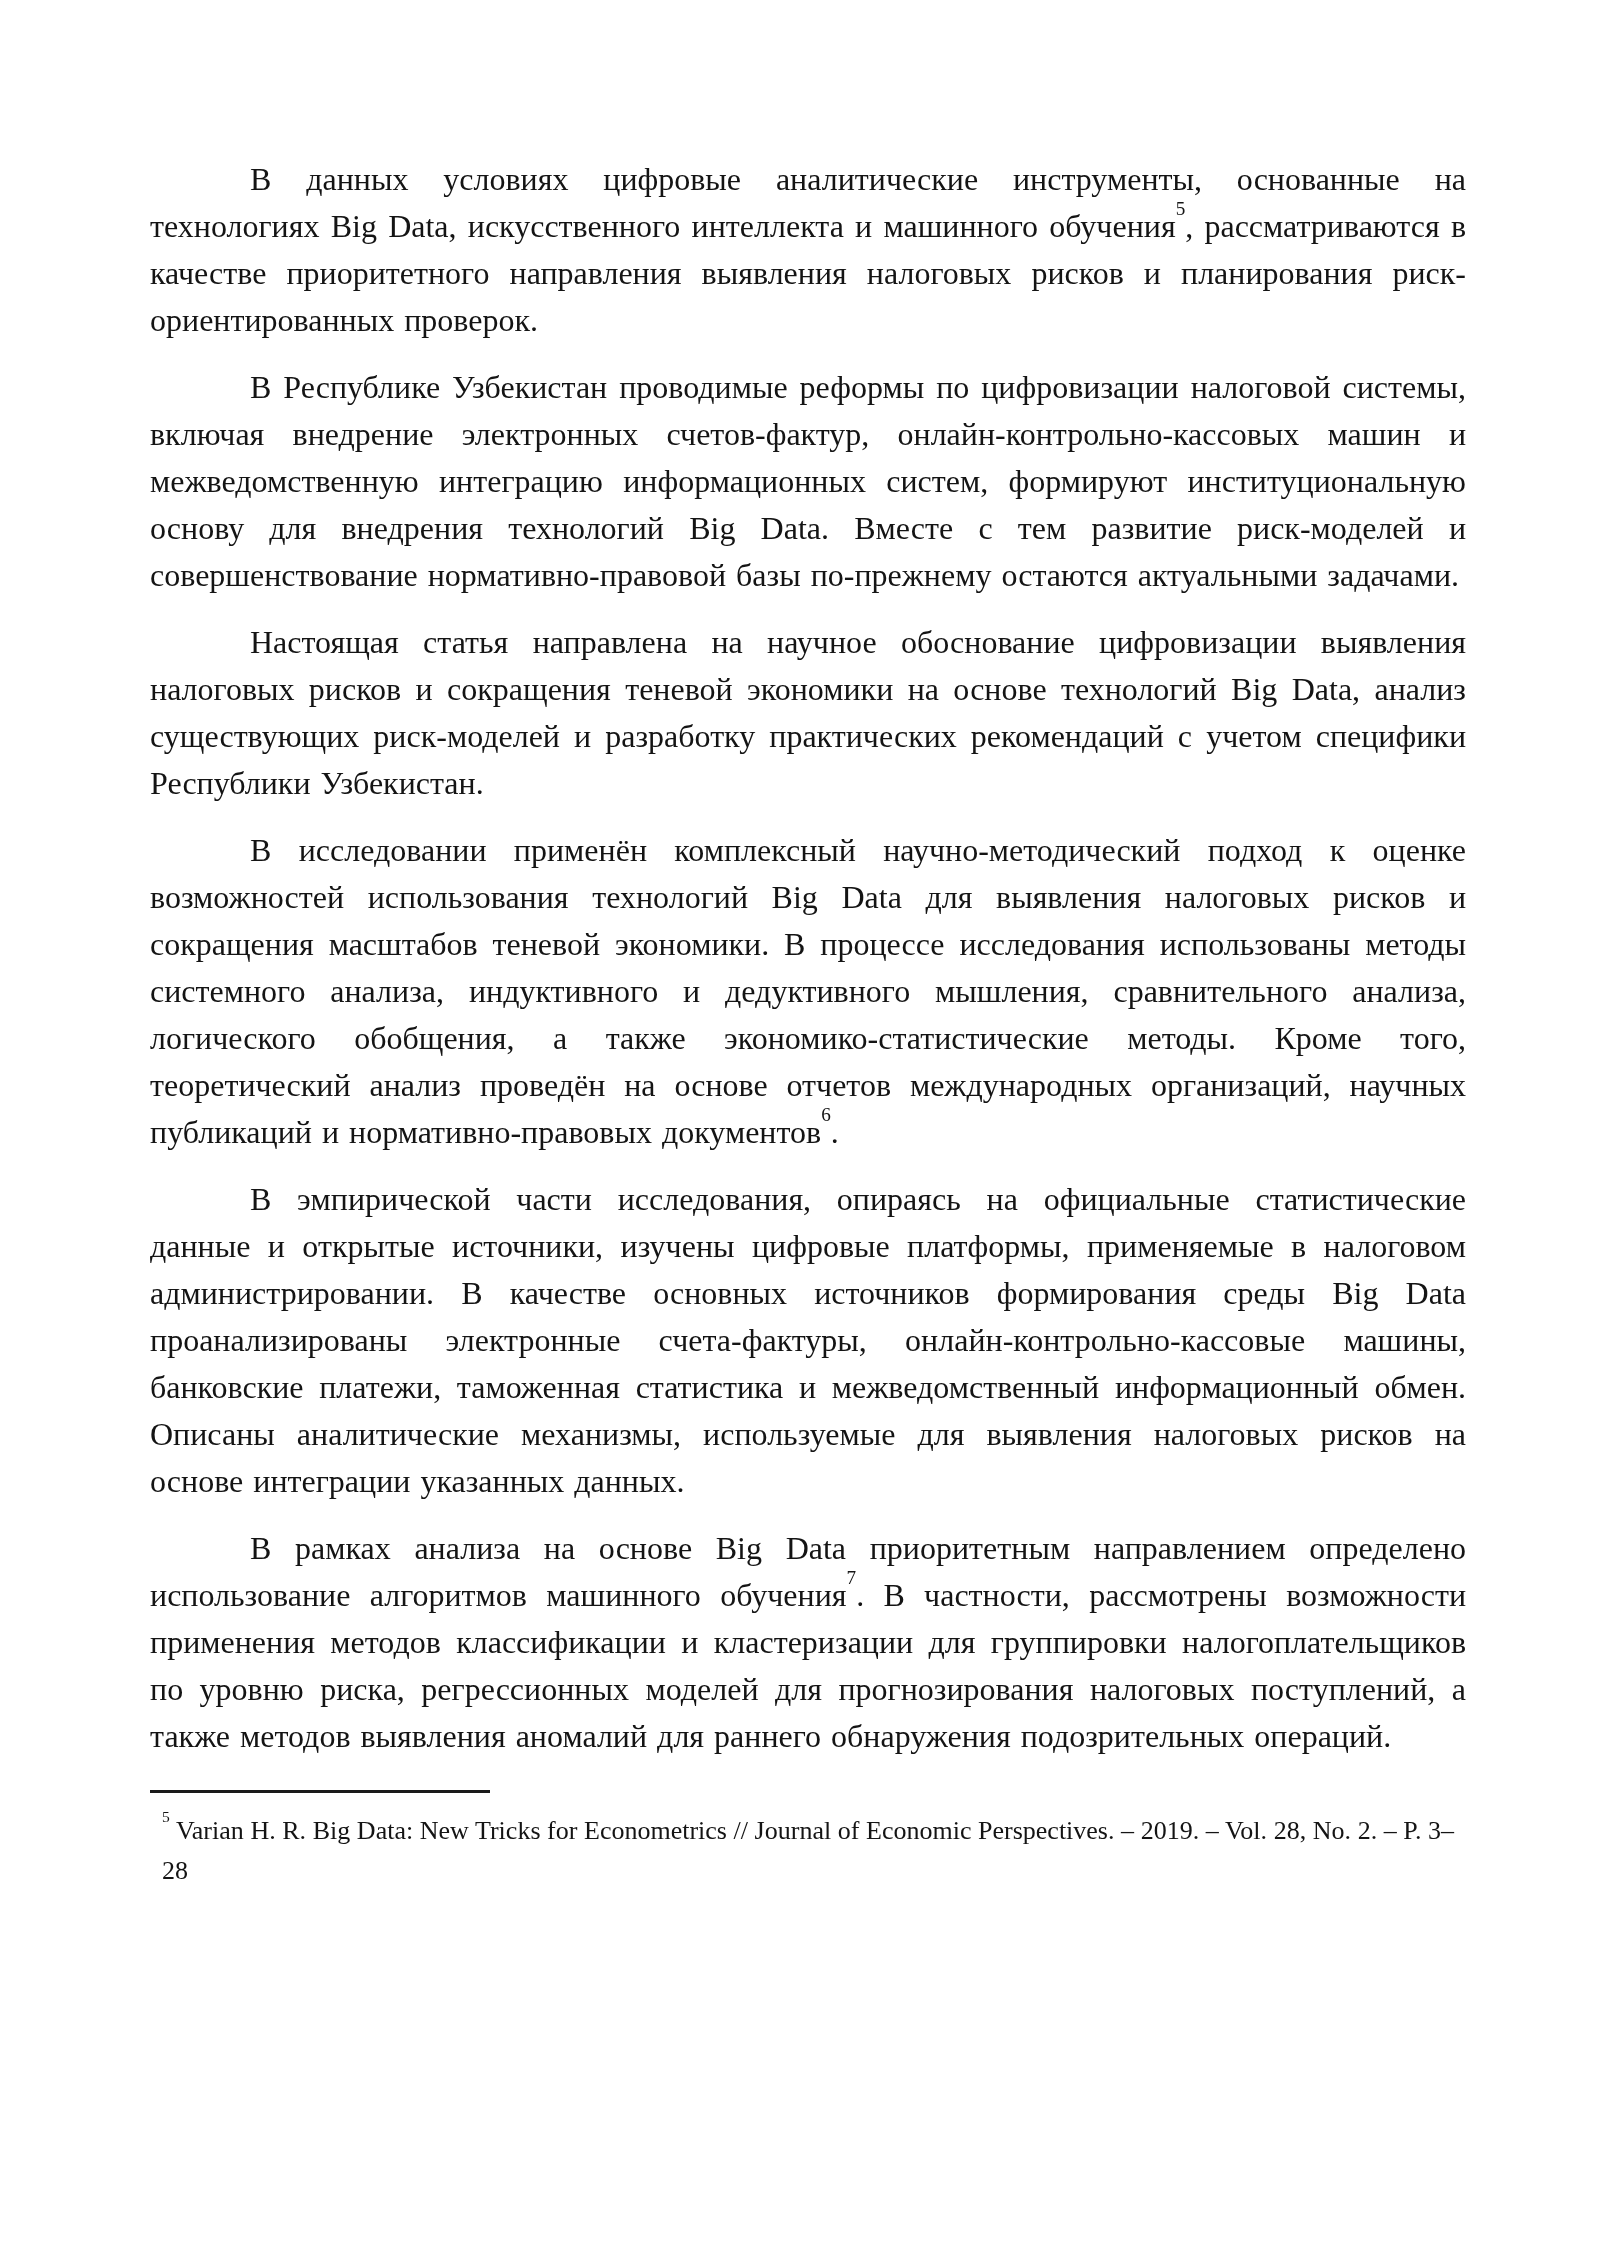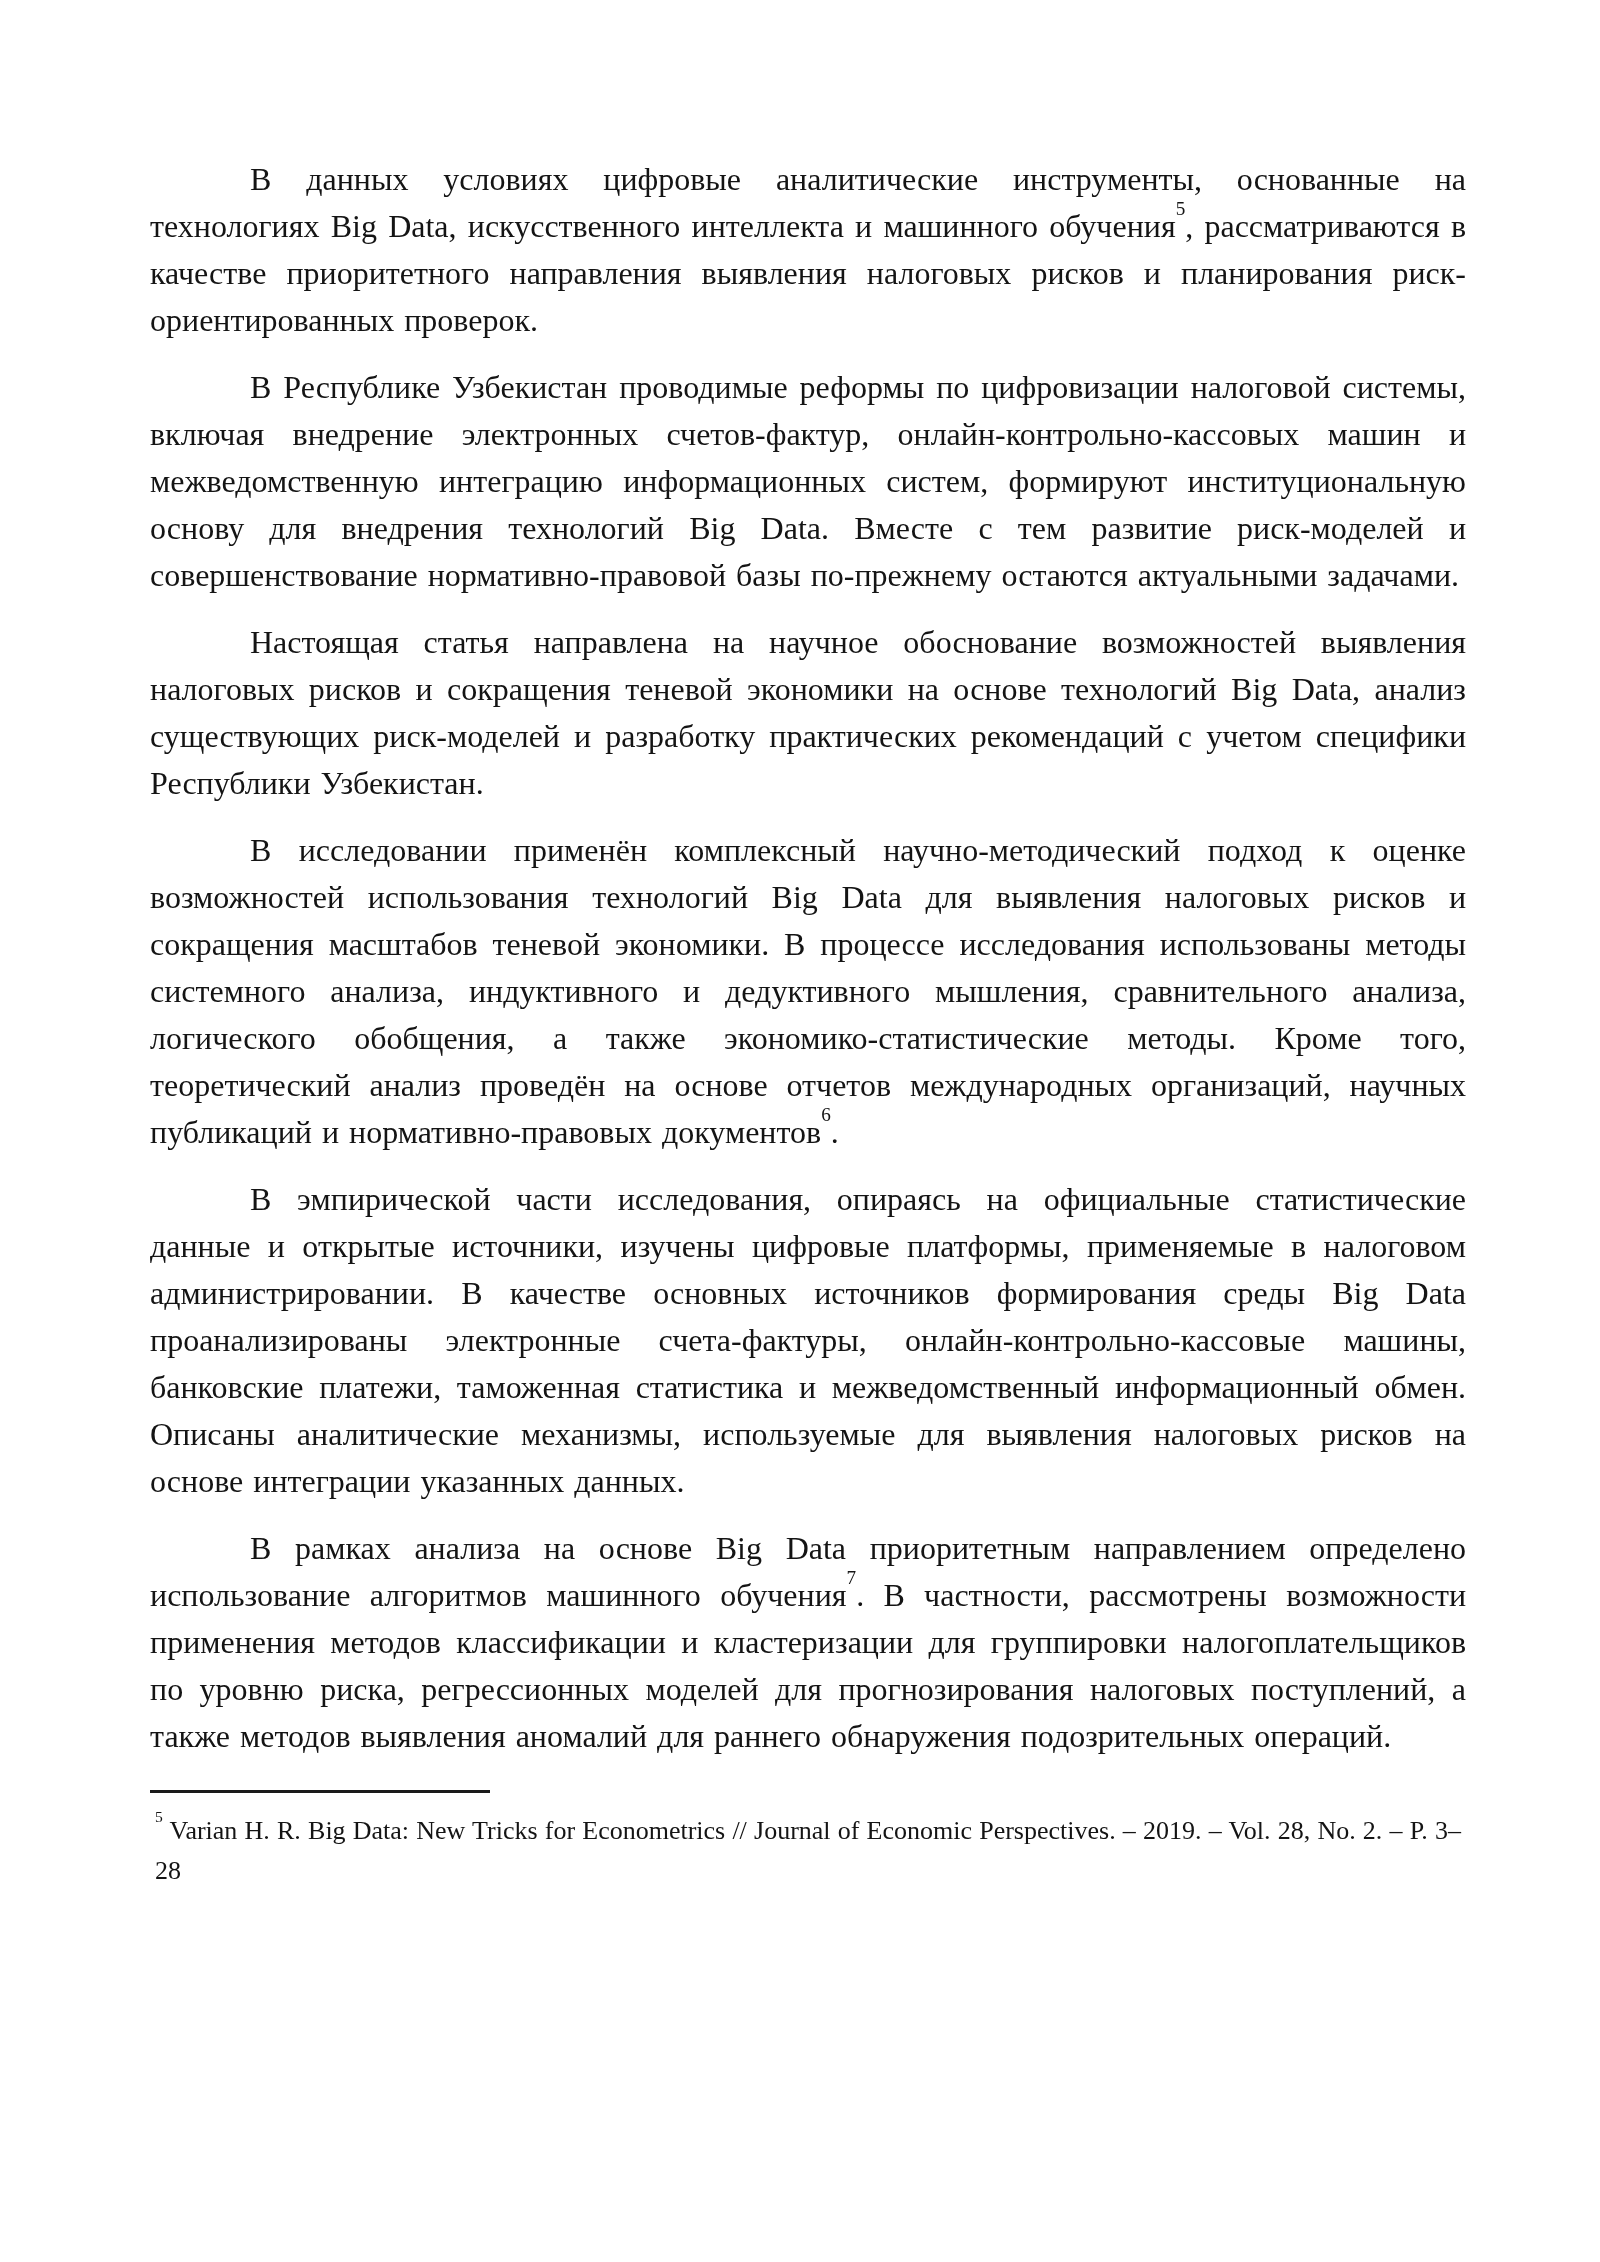--- a/index.html
+++ b/index.html
@@ -45,37 +45,37 @@
     font-size: 26px;
     line-height: 40px;
   }
   .footnote-separator {
     width: 340px;
     height: 0;
     border-top: 3px solid #1a1a1a;
     margin: 0 0 18px 0;
   }
   .footnote-item {
-    margin: 5px;
+    margin: 12px;
     text-align: justify;
   }
   .footnote-item sup.fnref {
     top: -0.45em;
   }
 </style>
 </head>
 <body>
 
 <div class="page">
 
   <p class="body-para"><span>В данных условиях цифровые аналитические инструменты, основанные на технологиях Big Data, искусственного интеллекта и машинного обучения</span><sup class="fnref">5</sup><span>, рассматриваются в качестве приоритетного направления выявления налоговых рисков и планирования риск-ориентированных проверок.</span></p>
 
   <p class="body-para">В Республике Узбекистан проводимые реформы по цифровизации налоговой системы, включая внедрение электронных счетов-фактур, онлайн-контрольно-кассовых машин и межведомственную интеграцию информационных систем, формируют институциональную основу для внедрения технологий Big Data. Вместе с тем развитие риск-моделей и совершенствование нормативно-правовой базы по-прежнему остаются актуальными задачами.</p>
 
-  <p class="body-para">Настоящая статья направлена на научное обоснование возможностей выявления налоговых рисков и сокращения теневой экономики на основе технологий Big Data, анализ существующих риск-моделей и разработку практических рекомендаций с учетом специфики Республики Узбекистан.</p>
+  <p class="body-para">Настоящая статья направлена на научное обоснование цифровизации выявления налоговых рисков и сокращения теневой экономики на основе технологий Big Data, анализ существующих риск-моделей и разработку практических рекомендаций с учетом специфики Республики Узбекистан.</p>
 
 
   <p class="body-para"><span>В исследовании применён комплексный научно-методический подход к оценке возможностей использования технологий Big Data для выявления налоговых рисков и сокращения масштабов теневой экономики. В процессе исследования использованы методы системного анализа, индуктивного и дедуктивного мышления, сравнительного анализа, логического обобщения, а также экономико-статистические методы. Кроме того, теоретический анализ проведён на основе отчетов международных организаций, научных публикаций и нормативно-правовых документов</span><sup class="fnref">6</sup><span>.</span></p>
 
   <p class="body-para">В эмпирической части исследования, опираясь на официальные статистические данные и открытые источники, изучены цифровые платформы, применяемые в налоговом администрировании. В качестве основных источников формирования среды Big Data проанализированы электронные счета-фактуры, онлайн-контрольно-кассовые машины, банковские платежи, таможенная статистика и межведомственный информационный обмен. Описаны аналитические механизмы, используемые для выявления налоговых рисков на основе интеграции указанных данных.</p>
 
   <p class="body-para"><span>В рамках анализа на основе Big Data приоритетным направлением определено использование алгоритмов машинного обучения</span><sup class="fnref">7</sup><span>. В частности, рассмотрены возможности применения методов классификации и кластеризации для группировки налогоплательщиков по уровню риска, регрессионных моделей для прогнозирования налоговых поступлений, а также методов выявления аномалий для раннего обнаружения подозрительных операций.</span></p>
 
   <div class="footnotes">
     <div class="footnote-separator"></div>

